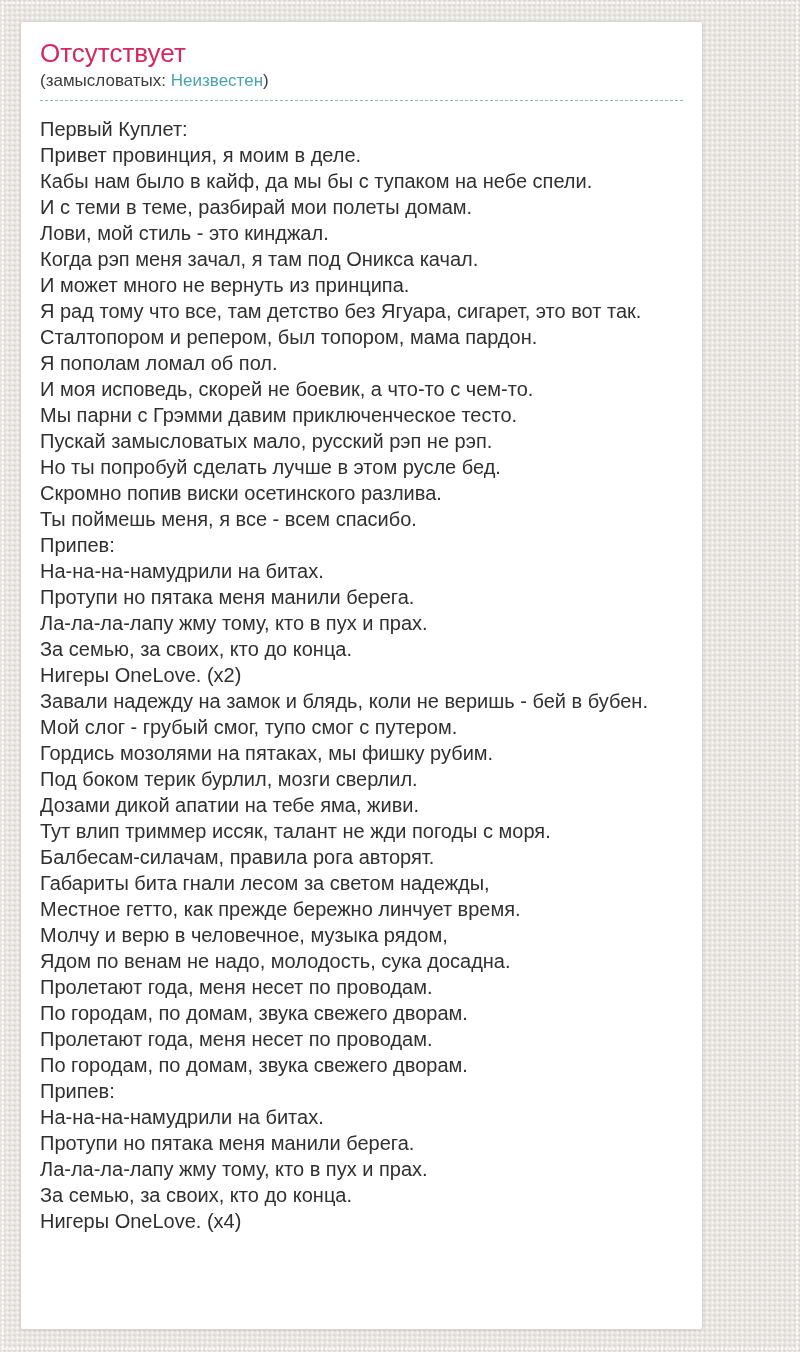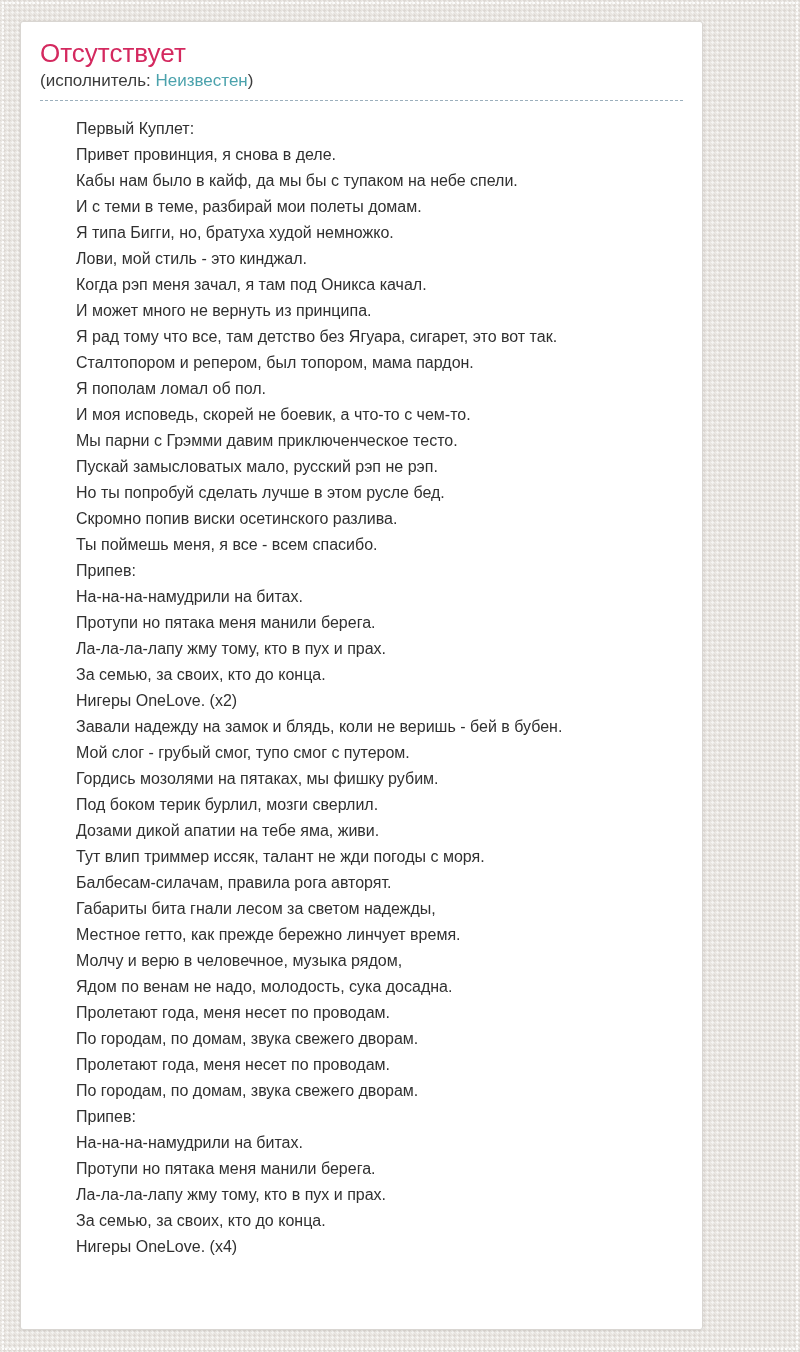--- a/index.html
+++ b/index.html
@@ -60,45 +60,43 @@
   }
 
   .artist-link {
     color: var(--link, #4ba2ac);
     text-decoration: none;
     cursor: pointer;
   }
 
   .lyrics {
     padding-top: 15px;
-    font-size: 16px;
+    font-size: 20px;
     line-height: 26px;
     color: var(--text, #303030);
-    margin-left: 36px;
   }
 
   .lyric-line { white-space: nowrap; }
 </style>
 </head>
 <body>
 
 <div class="page-frame"></div>
 
 <div class="card">
   <div class="header">
     <h1 class="song-title">Отсутствует</h1>
-    <div class="artist-line"><span>(исполнитель: </span><a class="artist-link" href="#">Неизвестен</a><span>)</span></div>
+    <div class="artist-line"><span>(замысловатых: </span><a class="artist-link" href="#">Неизвестен</a><span>)</span></div>
   </div>
 
   <div class="lyrics" id="lyrics">
       <div class="lyric-line">Первый Куплет:</div>
-      <div class="lyric-line">Привет провинция, я снова в деле.</div>
+      <div class="lyric-line">Привет провинция, я моим в деле.</div>
       <div class="lyric-line">Кабы нам было в кайф, да мы бы с тупаком на небе спели.</div>
       <div class="lyric-line">И с теми в теме, разбирай мои полеты домам.</div>
-      <div class="lyric-line">Я типа Бигги, но, братуха худой немножко.</div>
       <div class="lyric-line">Лови, мой стиль - это кинджал.</div>
       <div class="lyric-line">Когда рэп меня зачал, я там под Оникса качал.</div>
       <div class="lyric-line">И может много не вернуть из принципа.</div>
       <div class="lyric-line">Я рад тому что все, там детство без Ягуара, сигарет, это вот так.</div>
       <div class="lyric-line">Сталтопором и репером, был топором, мама пардон.</div>
       <div class="lyric-line">Я пополам ломал об пол.</div>
       <div class="lyric-line">И моя исповедь, скорей не боевик, а что-то с чем-то.</div>
       <div class="lyric-line">Мы парни с Грэмми давим приключенческое тесто.</div>
       <div class="lyric-line">Пускай замысловатых мало, русский рэп не рэп.</div>
       <div class="lyric-line">Но ты попробуй сделать лучше в этом русле бед.</div>

